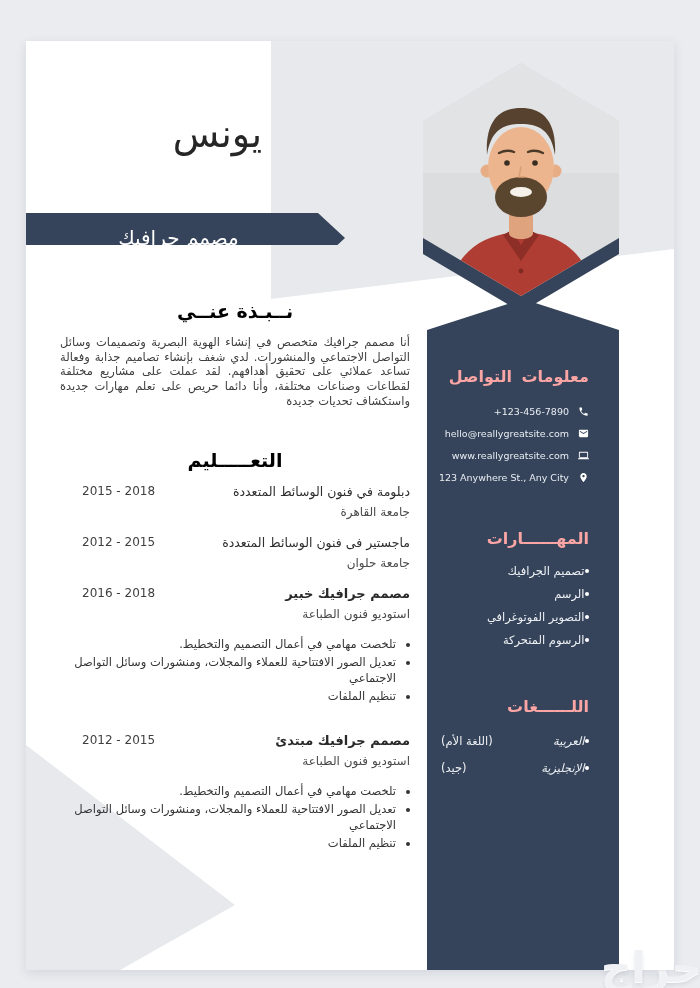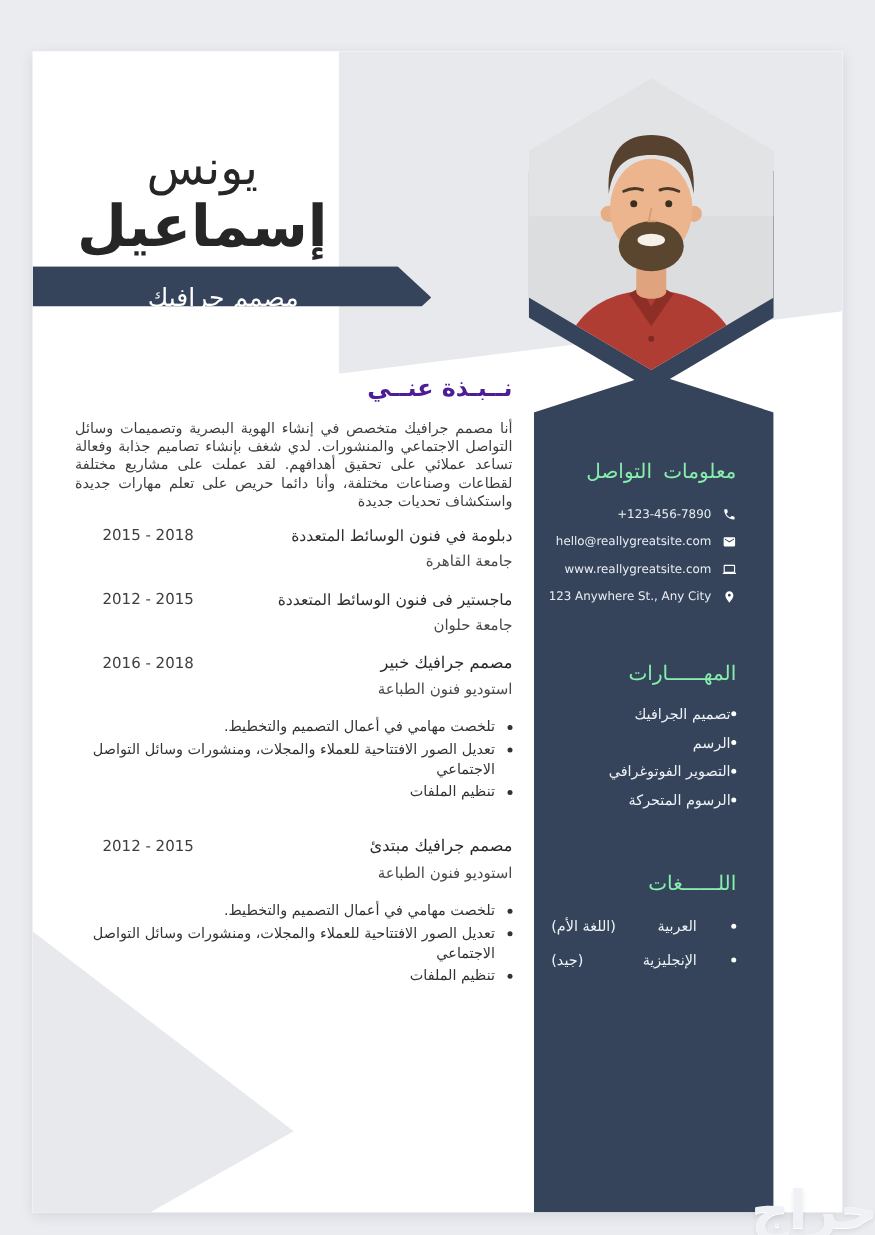--- a/index.html
+++ b/index.html
@@ -26,55 +26,55 @@
     background:#e7e9ec;
     clip-path:polygon(0 704px,209px 864px,94px 929px,0 929px);
   }
   
   .navy-col{
     position:absolute;left:401px;top:258px;width:192px;height:671px;
     background:#35445a;
     clip-path:polygon(96px 0,192px 31px,192px 671px,0 671px,0 31px);
   }
   .side-inner{padding:68px 30px 0 14px;direction:rtl;text-align:right;color:#fff;}
-  .side-h{font-size:16px;font-weight:400;color:#86efac;margin:0 0 20px;word-spacing:4px;}
+  .side-h{font-size:16px;font-weight:700;color:#fca5a5;margin:0 0 20px;word-spacing:4px;}
   .c-item{display:flex;align-items:center;gap:9px;margin-bottom:11px;font-size:9.5px;color:#e9edf3;}
   .c-item .txt{white-space:nowrap;}
   .ltr{direction:ltr;unicode-bidi:isolate;}
   .icn{flex:0 0 auto;width:11px;height:11px;display:block;}
   .skills-h{margin:46px 0 16px;}
   .s-item{display:flex;align-items:center;gap:0;margin-bottom:9px;font-size:11.5px;color:#eef1f5;}
   .dot{flex:0 0 auto;width:4.5px;height:4.5px;border-radius:50%;background:#fff;}
   .langs-h{margin:50px 0 18px;}
   .l-row{display:flex;justify-content:space-between;align-items:center;margin-bottom:13px;font-size:11.5px;color:#eef1f5;}
-  .l-name{display:flex;align-items:center;gap:27px;}
+  .l-name{display:flex;align-items:center;gap:0;font-style:italic;}
   
   .photo-wrap{position:absolute;left:397px;top:22px;width:196px;height:252px;}
   
   .name-block{position:absolute;top:72px;right:412px;text-align:center;color:#262626;}
   .name-first{font-size:38px;font-weight:400;line-height:1.15;}
   .name-last{font-size:46px;font-weight:700;line-height:1.05;}
   .banner{
     position:absolute;left:0;top:172px;width:319px;height:32px;
     background:#35445a;color:#fff;
     clip-path:polygon(0 0,292px 0,319px 25px,292px 50px,0 50px);
     font-size:20px;line-height:50px;text-align:center;padding-right:14px;box-sizing:border-box;
   }
   
   .main-col{position:absolute;left:34px;top:259px;width:350px;direction:rtl;text-align:right;color:#3e3e3e;}
-  .sec-h{font-size:19px;font-weight:700;color:#4c1d95;margin:0 0 13px;}
+  .sec-h{font-size:19px;font-weight:700;color:#000000;margin:0 0 13px;text-align:center;}
   .about-p{font-size:11.5px;line-height:1.28;margin:0;text-align:justify;color:#3e3e3e;}
   .edu-h{margin-top:40px;}
   .entry{display:flex;justify-content:space-between;align-items:flex-start;padding-left:22px;margin-bottom:16px;margin-top:12px;}
   .entry .hd{min-width:0;}
   .deg{font-size:12.5px;color:#2e2e2e;}
   .school{font-size:12px;color:#4a4a4a;margin-top:6px;}
   .dates{font-size:12px;color:#3f3f3f;white-space:nowrap;}
   .exp-h{margin-top:44px;}
-  .role{font-size:13px;font-weight:400;color:#2a2a2a;}
+  .role{font-size:13px;font-weight:700;color:#2a2a2a;}
   .exp2{margin-top:28px;}
   .blts{margin:13px 0 0;padding:0 14px 0 0;list-style:disc;font-size:11.5px;line-height:1.35;color:#333;}
   .blts li{margin-bottom:3px;}
   
   .watermark{
     position:absolute;right:-2px;bottom:-4px;z-index:5;
     font-size:42px;font-weight:700;color:#f0f1f4;
     text-shadow:0 1px 0 #ffffff,0 3px 4px rgba(60,70,90,.12);
     letter-spacing:2px;direction:rtl;
   }
@@ -178,31 +178,31 @@
           <path d="M105 89 Q112 86 120 90" stroke="#4c3a28" stroke-width="2.4" fill="none" stroke-linecap="round"></path>
           <circle cx="84" cy="100" r="2.8" fill="#3a2d22"></circle>
           <circle cx="112" cy="100" r="2.8" fill="#3a2d22"></circle>
           <path d="M98 104 L96 114 L101 114" stroke="#d99f74" stroke-width="1.6" fill="none" stroke-linecap="round"></path>
         </g>
       </svg>
     </div>
 
     <div class="name-block">
       <div class="name-first">يونس</div>
-      <div class="name-last">إسماعيل</div>
     </div>
     <div class="banner">
       <span>مصمم جرافيك</span>
     </div>
 
     <div class="main-col">
 
       <h2 class="sec-h">نــبـذة عنــي</h2>
       <p class="about-p">أنا مصمم جرافيك متخصص في إنشاء الهوية البصرية وتصميمات وسائل التواصل الاجتماعي والمنشورات. لدي شغف بإنشاء تصاميم جذابة وفعالة تساعد عملائي على تحقيق أهدافهم. لقد عملت على مشاريع مختلفة لقطاعات وصناعات مختلفة، وأنا دائما حريص على تعلم مهارات جديدة واستكشاف تحديات جديدة</p>
 
+      <h2 class="sec-h edu-h">التعـــــليم</h2>
       <div class="entry">
         <div class="hd">
           <div class="deg">دبلومة في فنون الوسائط المتعددة</div>
           <div class="school">جامعة القاهرة</div>
         </div>
         <div class="dates ltr">2015 - 2018</div>
       </div>
       <div class="entry">
         <div class="hd">
           <div class="deg">ماجستير فى فنون الوسائط المتعددة</div>

